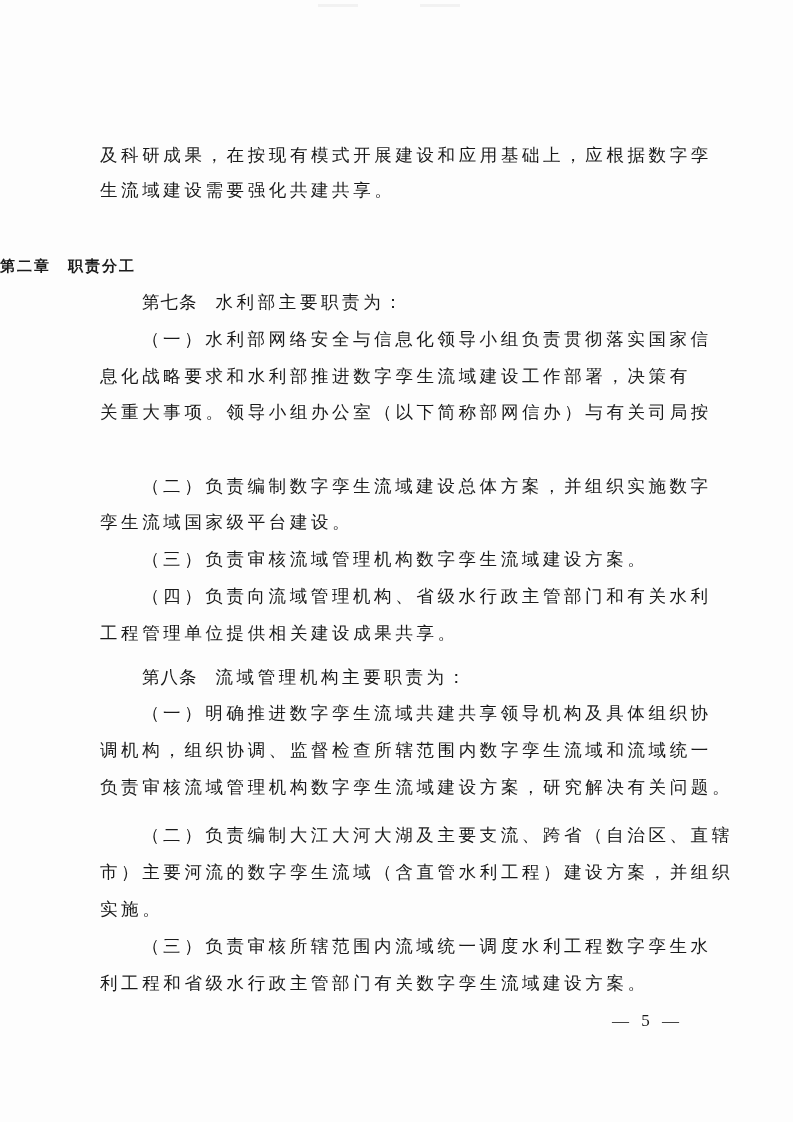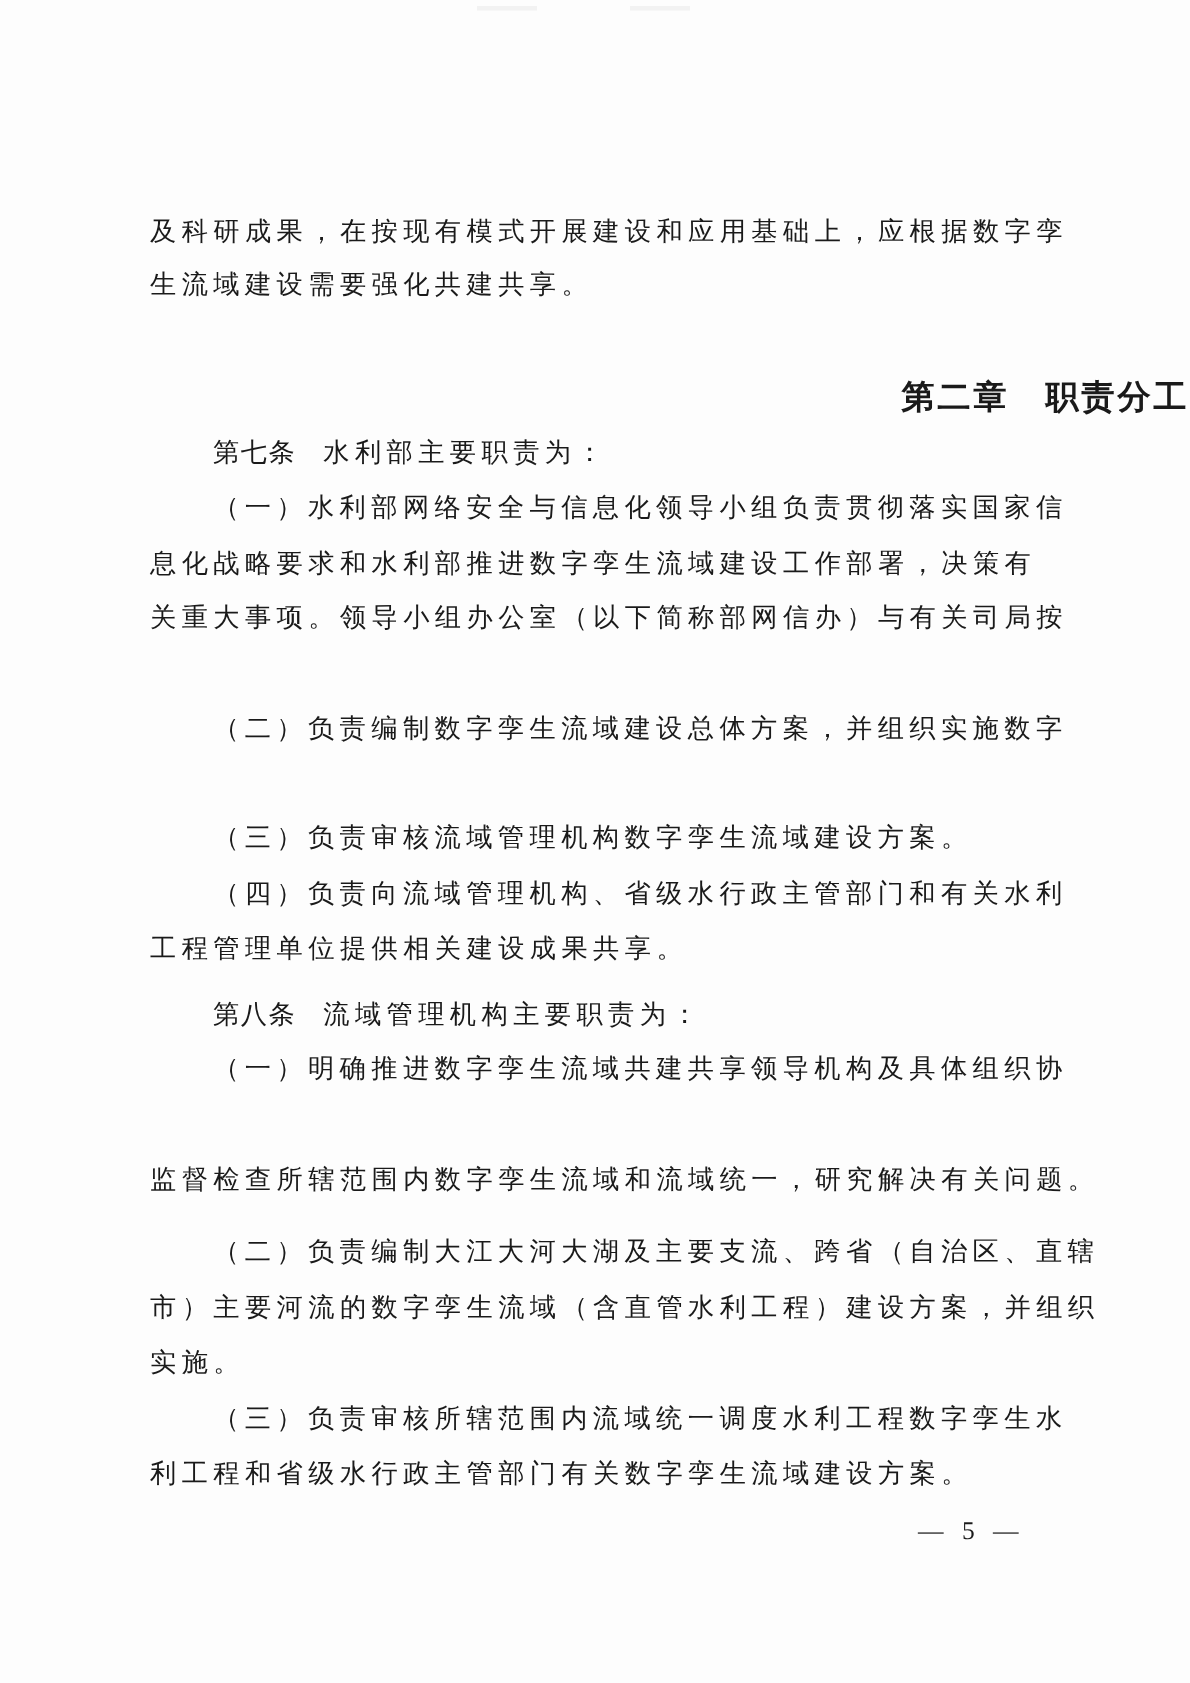--- a/index.html
+++ b/index.html
@@ -18,24 +18,24 @@
       width: 600px;
       font-size: 17.5px;
       line-height: 24px;
       letter-spacing: 3.6px;
       white-space: nowrap;
     }
     .indent { left: 142px; }
     .heading {
       position: absolute;
       left: 0; width: 793px;
-      text-align: right;
+      text-align: left;
       font-family: "DejaVu Sans", "Liberation Sans", sans-serif;
       font-weight: bold;
-      font-size: 22px;
+      font-size: 15px;
       letter-spacing: 2px;
       line-height: 24px;
     }
     .article-label {
       font-family: "DejaVu Sans", "Liberation Sans", sans-serif;
       font-weight: normal;
       letter-spacing: 1px;
       margin-right: 18px;
     }
     .page-num {
@@ -63,30 +63,32 @@
   <div class="heading" style="top:254px">第二章　职责分工</div>
 
   <div class="line indent" style="top:290px">
     <span class="article-label">第七条</span><span>水利部主要职责为：</span>
   </div>
 
   <div class="line indent" style="top:327px">（一）水利部网络安全与信息化领导小组负责贯彻落实国家信</div>
   <div class="line" style="top:364px">息化战略要求和水利部推进数字孪生流域建设工作部署，决策有</div>
   <div class="line" style="top:400px">关重大事项。领导小组办公室（以下简称部网信办）与有关司局按</div>
   <div class="line indent" style="top:474px">（二）负责编制数字孪生流域建设总体方案，并组织实施数字</div>
+  <div class="line" style="top:510px">孪生流域国家级平台建设。</div>
   <div class="line indent" style="top:547px">（三）负责审核流域管理机构数字孪生流域建设方案。</div>
   <div class="line indent" style="top:584px">（四）负责向流域管理机构、省级水行政主管部门和有关水利</div>
   <div class="line" style="top:621px">工程管理单位提供相关建设成果共享。</div>
 
   <div class="line indent" style="top:665px">
     <span class="article-label">第八条</span><span>流域管理机构主要职责为：</span>
   </div>
 
   <div class="line indent" style="top:701px">（一）明确推进数字孪生流域共建共享领导机构及具体组织协</div>
-  <div class="line" style="top:775px">监督检查所辖范围内数字孪生流域和流域统一，研究解决有关问题。</div>
+  <div class="line" style="top:738px">调机构，组织协调、监督检查所辖范围内数字孪生流域和流域统一</div>
+  <div class="line" style="top:775px">负责审核流域管理机构数字孪生流域建设方案，研究解决有关问题。</div>
   <div class="line indent" style="top:823px">（二）负责编制大江大河大湖及主要支流、跨省（自治区、直辖</div>
   <div class="line" style="top:860px">市）主要河流的数字孪生流域（含直管水利工程）建设方案，并组织</div>
   <div class="line" style="top:897px">实施。</div>
   <div class="line indent" style="top:934px">（三）负责审核所辖范围内流域统一调度水利工程数字孪生水</div>
   <div class="line" style="top:971px">利工程和省级水行政主管部门有关数字孪生流域建设方案。</div>
 
   <div class="page-num">— 5 —</div>
 </div>
 
 </body></html>

